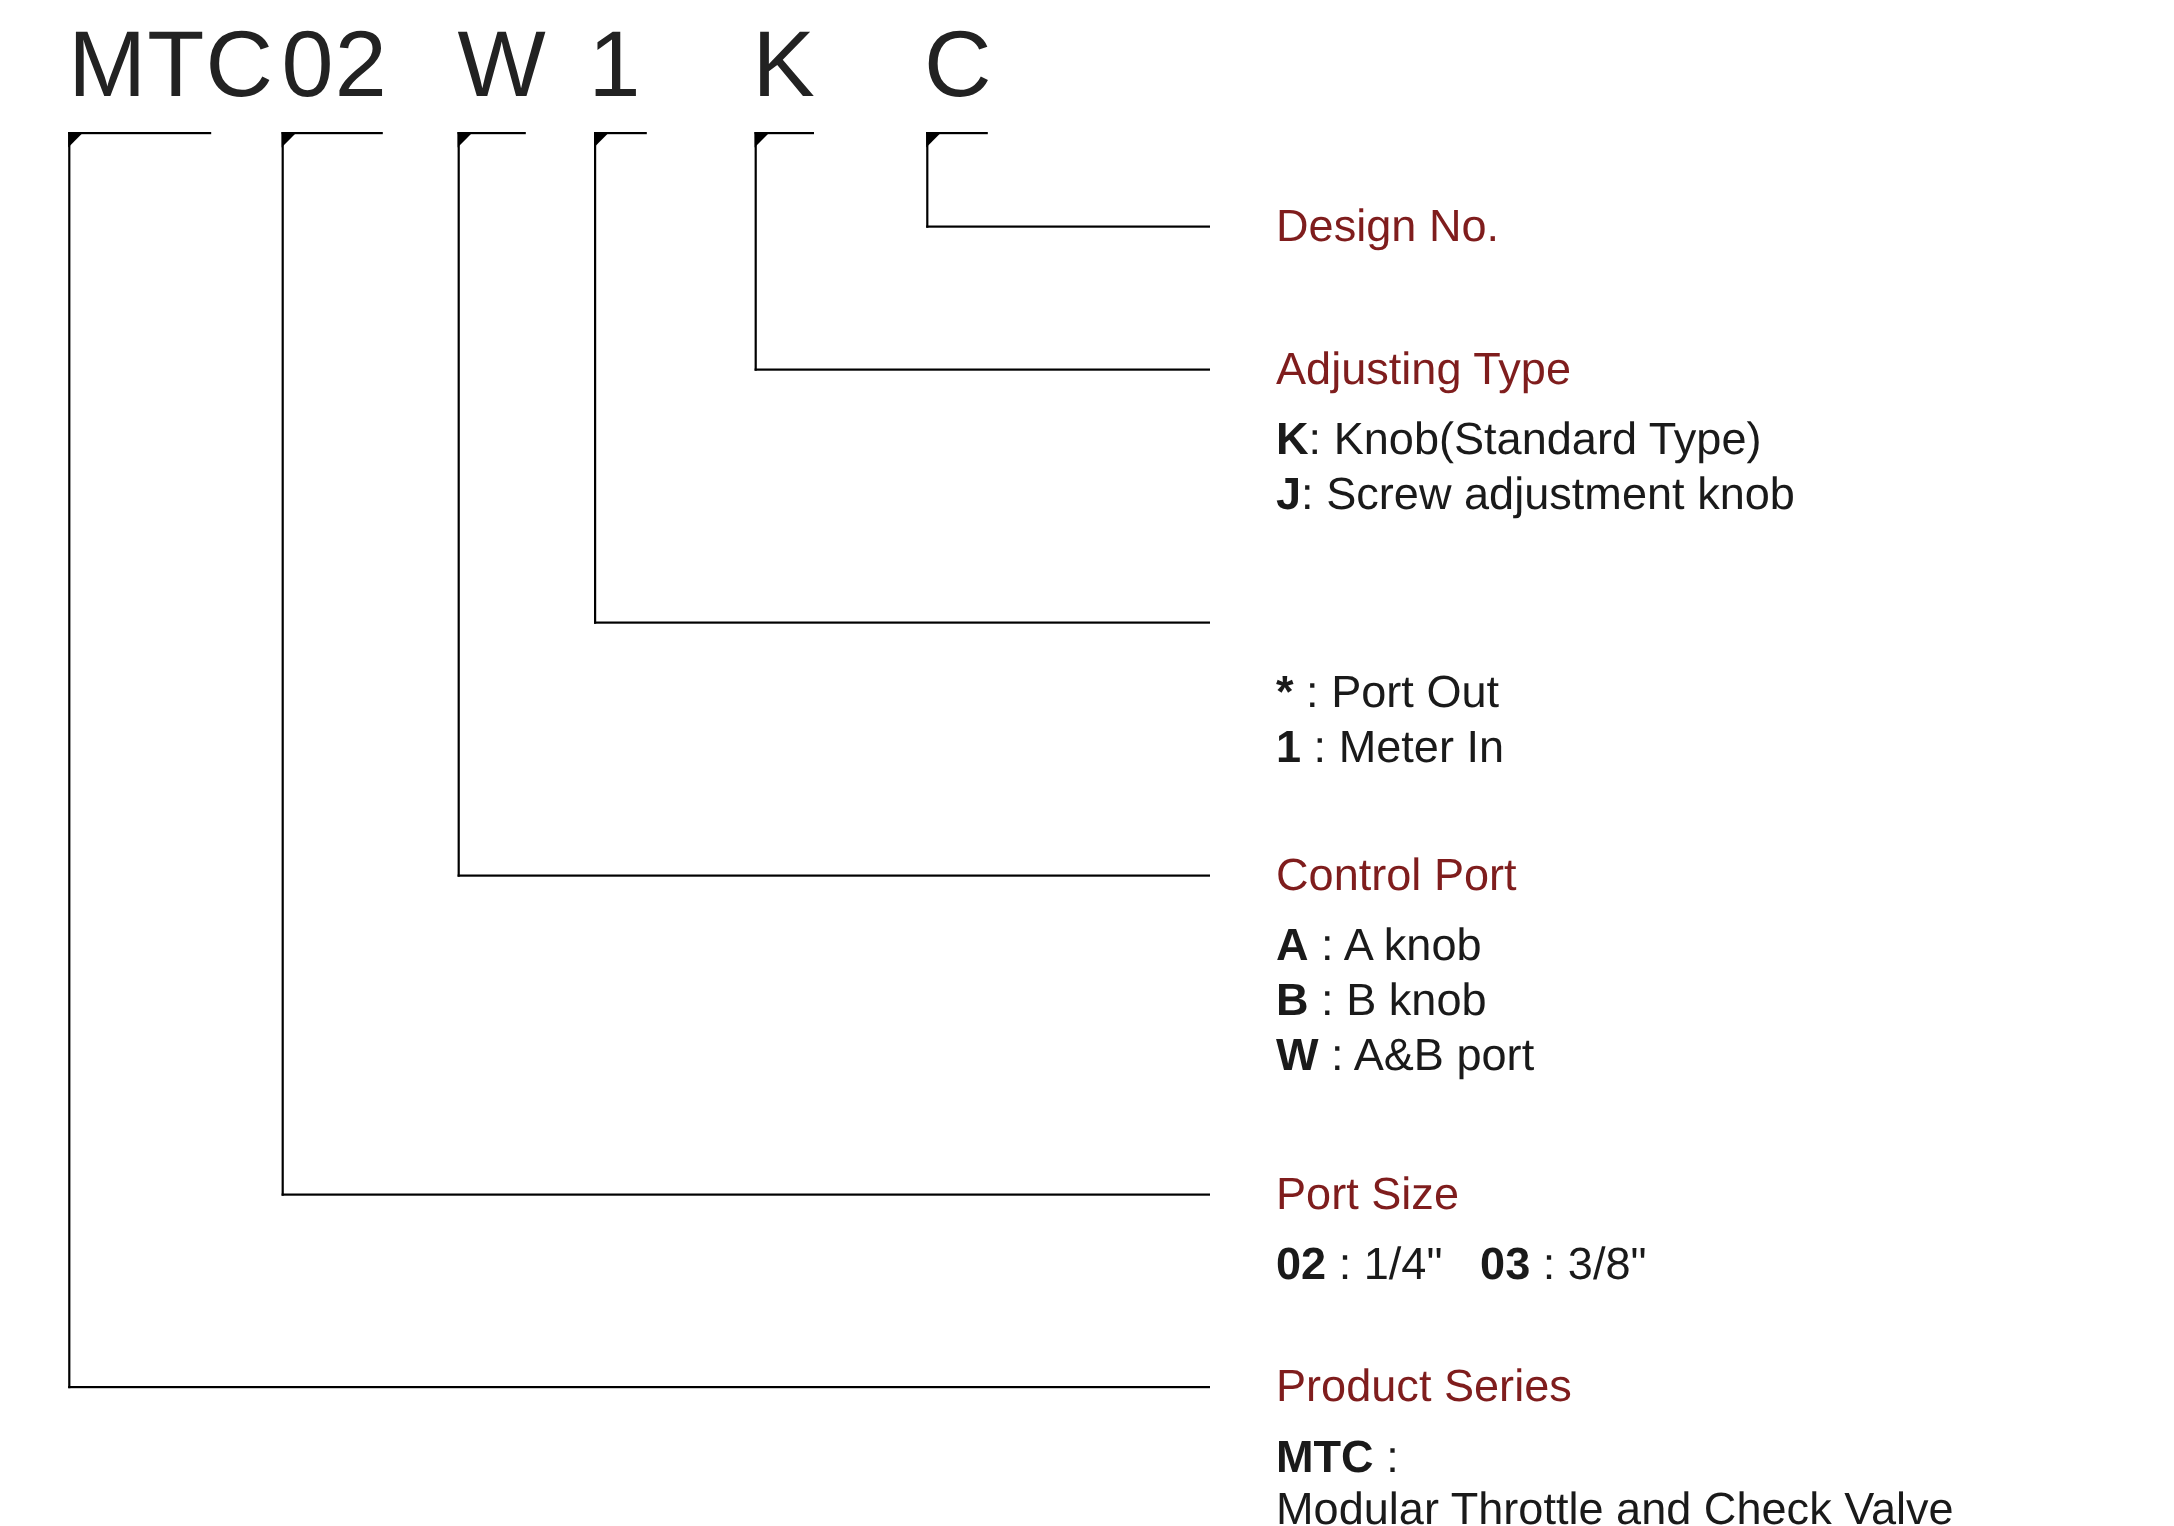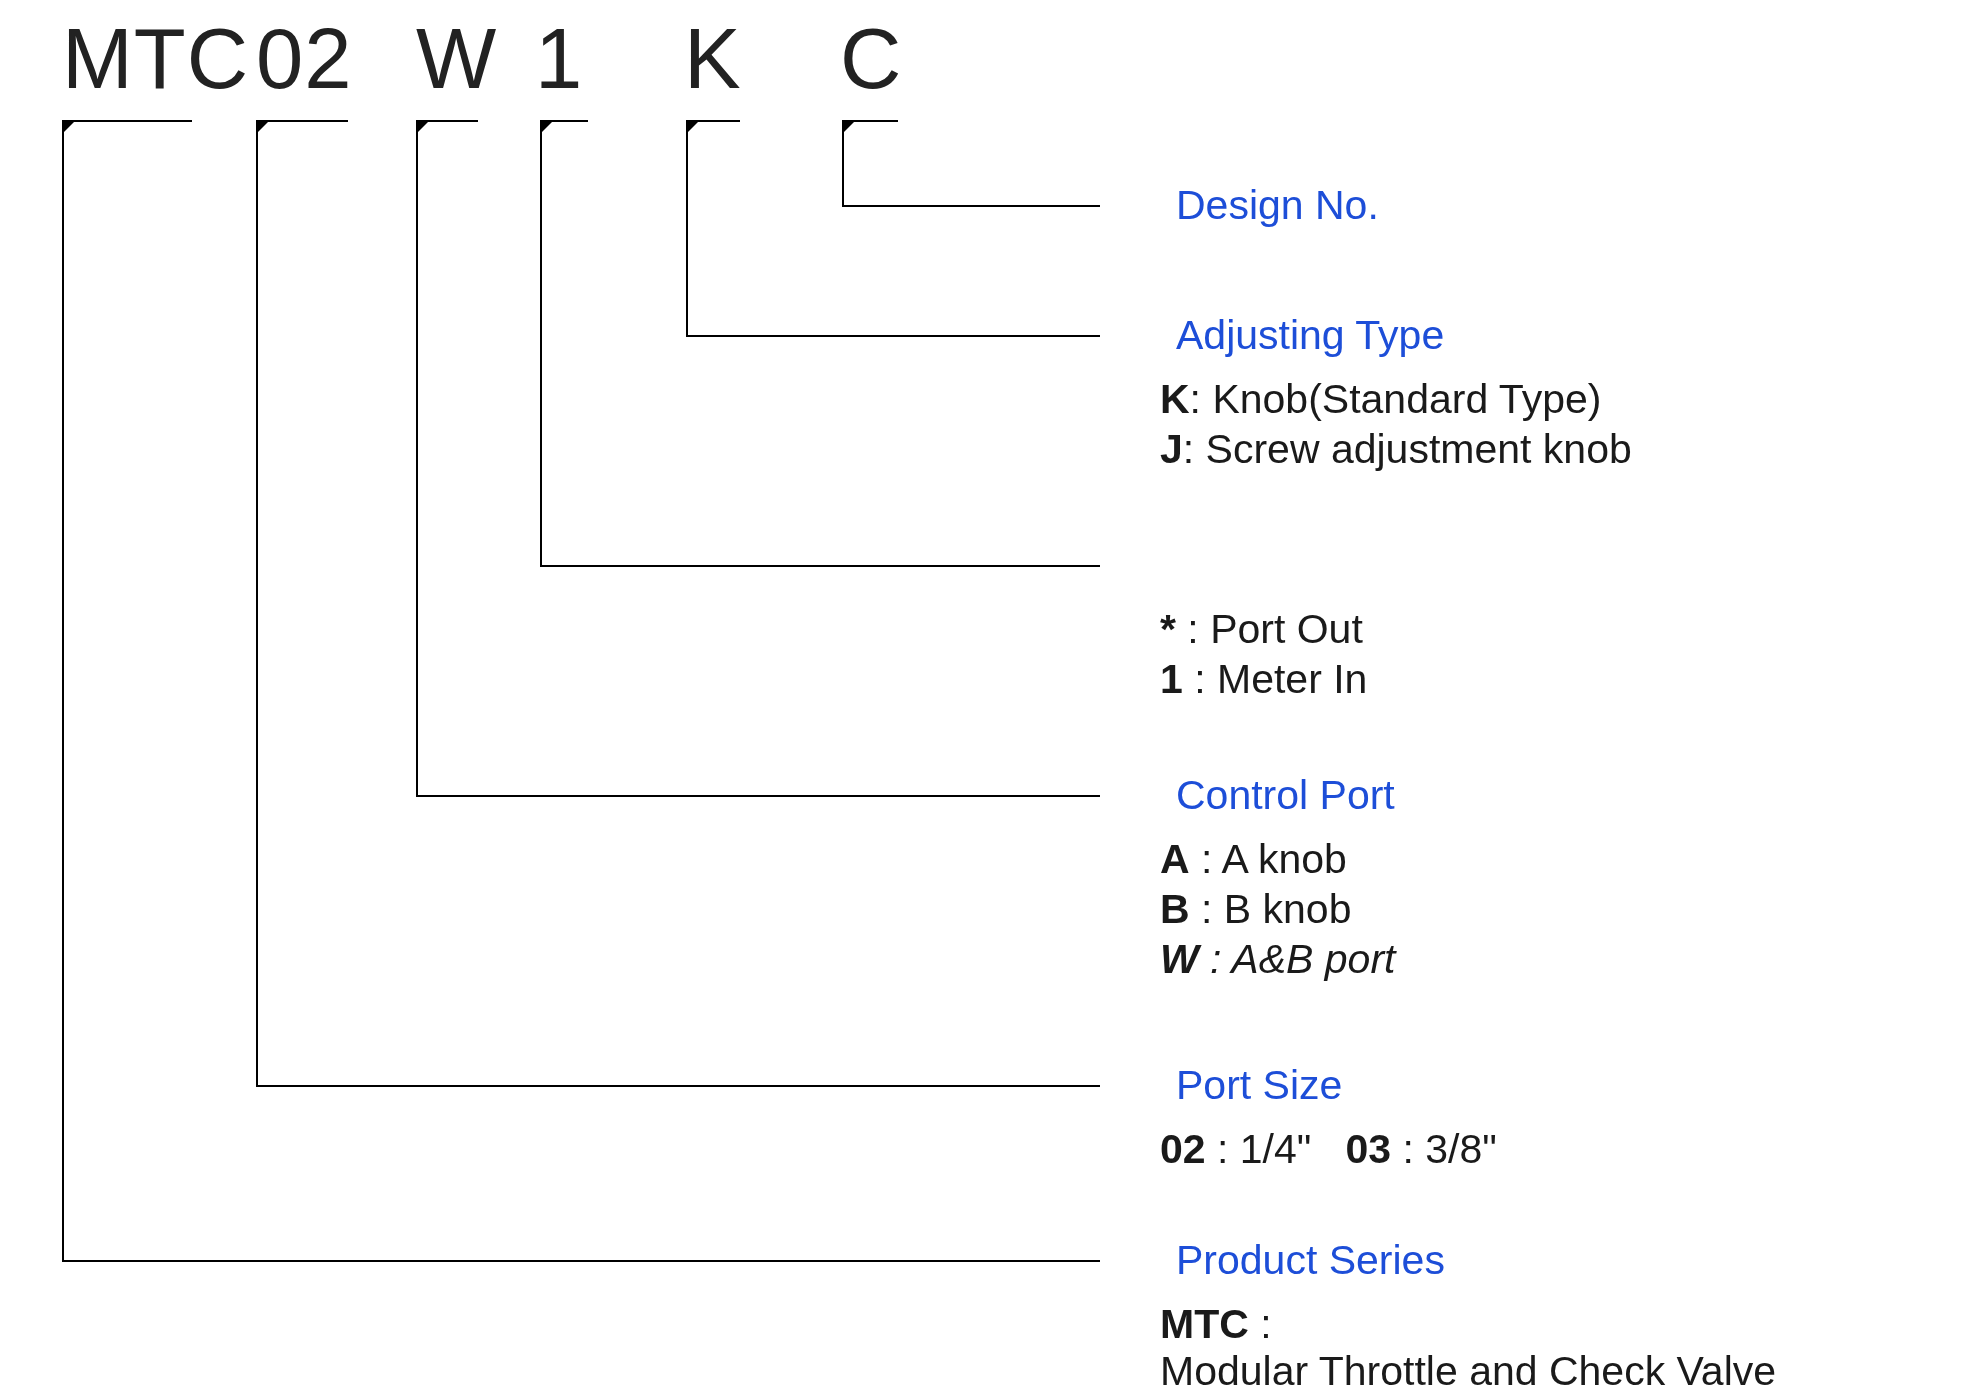--- a/index.html
+++ b/index.html
@@ -37,23 +37,22 @@
     background: #000;
   }
   .lineV {
     position: absolute;
     width: 2px;
     background: #000;
   }
   .title {
     position: absolute;
     font-size: 41px;
-    color: #1d4ed8;
+    color: #7f1d1d;
     font-weight: 400;
-    margin-left: 16px;
   }
   .option {
     position: absolute;
     font-size: 41px;
     color: #1a1a1a;
     white-space: nowrap;
   }
   .option b, .option .k {
     font-weight: 700;
   }
@@ -124,21 +123,21 @@
     <span class="k">1</span><span> : Meter In</span>
   </div>
 
   <div class="title" style="left:1160px; top:772px;">Control Port</div>
   <div class="option" style="left:1160px; top:836px;">
     <span class="k">A</span><span> :  A knob</span>
   </div>
   <div class="option" style="left:1160px; top:886px;">
     <span class="k">B</span><span> :  B knob</span>
   </div>
-  <div class="option" style="left:1160px; top:936px;font-style:italic;">
+  <div class="option" style="left:1160px; top:936px;">
     <span class="k">W</span><span> : A&amp;B port</span>
   </div>
 
   <div class="title" style="left:1160px; top:1062px;">Port Size</div>
   <div class="option" style="left:1160px; top:1126px;">
     <span class="k">02</span><span> : 1/4"</span>&nbsp;&nbsp;
     <span class="k">03</span><span> : 3/8"</span>
   </div>
 
   <div class="title" style="left:1160px; top:1237px;">Product Series</div>

